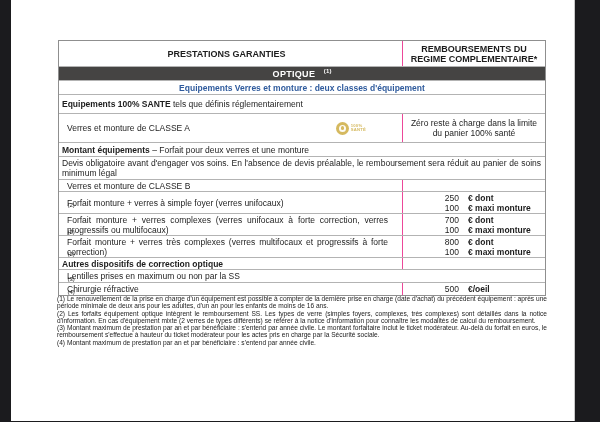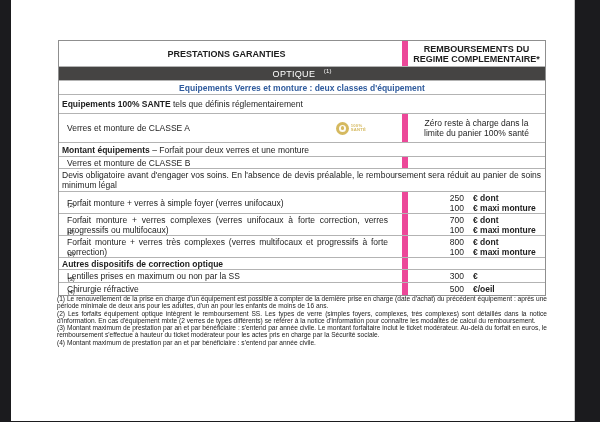--- a/index.html
+++ b/index.html
@@ -14,28 +14,28 @@
   .bottom-line{position:absolute;left:0;bottom:0;width:600px;height:1px;background:#1b1b1e;z-index:6;}
 
   .tbl{
     position:absolute;left:58px;top:40px;width:488px;box-sizing:border-box;
     border:1px solid #8f8f8f;background:#fff;font-size:8.5px;line-height:10px;
   }
   .row{display:flex;border-top:1px solid #b3b3b3;box-sizing:border-box;align-items:stretch;gap:8px;}
   .row:first-child{border-top:none;}
   .cell{box-sizing:border-box;display:flex;flex-direction:column;justify-content:center;}
   .cell-l{flex:1;}
-  .cell-r{width:143px;border-left:6px solid #ec4899;}
+  .cell-r{width:143px;border-left:1px solid #ec4899;}
 
   .r-header{height:25px;}
   .r-header .cell{align-items:center;text-align:center;font-weight:bold;font-size:9px;line-height:10px;}
   .r-header .cell-r{padding:0 5px;}
 
   .r-optique{height:14px;background:#454443;color:#ffffff;justify-content:center;
-    align-items:center;display:flex;font-weight:normal;font-size:9px;letter-spacing:.3px;}
+    align-items:center;display:flex;font-weight:bold;font-size:9px;letter-spacing:.3px;}
   .r-blue{height:14px;display:flex;align-items:center;justify-content:center;
     font-weight:bold;color:#2f5b9d;}
   .r-sante{height:13px;padding:9px 3px;justify-content:center;display:flex;flex-direction:column;}
   .r-classeA{height:29px;}
   .r-classeA .cell-l{flex-direction:row;align-items:center;padding-left:8px;}
   .r-classeA .cell-r{text-align:center;padding:2px 7px;}
   .r-autres{height:14px;padding:0 3px;justify-content:center;display:flex;flex-direction:column;}
   .r-classeB{height:12px;}
   .r-classeB .cell-l{padding-left:8px;}
   .r-devis{height:23px;padding:1px 4px 1px 3px;justify-content:center;display:flex;
@@ -111,27 +111,27 @@
         </span>
       </span>
     </div>
     <div class="cell cell-r">Zéro reste à charge dans la limite du panier 100% santé</div>
   </div>
 
   <div class="row r-autres">
     <div><span class="bold">Montant équipements</span><span> – Forfait pour deux verres et une monture</span></div>
   </div>
 
+  <div class="row r-devis">Devis obligatoire avant d'engager vos soins. En l'absence de devis préalable, le remboursement sera réduit au panier de soins minimum légal</div>
+
   <div class="row r-classeB">
     <div class="cell cell-l">Verres et monture de CLASSE B</div>
     <div class="cell cell-r"></div>
   </div>
 
-  <div class="row r-devis">Devis obligatoire avant d'engager vos soins. En l'absence de devis préalable, le remboursement sera réduit au panier de soins minimum légal</div>
-
   <div class="row r-forfait">
     <div class="cell cell-l">
         <span>Forfait monture + verres à simple foyer (verres unifocaux)</span>
         <sup>(2)</sup>
       </div>
     <div class="cell cell-r">
       <div class="amts">
         <div class="amt">
             <span class="num">250</span>
             <span class="unit">€ dont</span>
@@ -185,28 +185,20 @@
   <div class="row r-dispositifs">
     <div class="cell cell-l">Autres dispositifs de correction optique</div>
     <div class="cell cell-r"></div>
   </div>
 
   <div class="row r-simple">
     <div class="cell cell-l">
         <span>Lentilles prises en maximum ou non par la SS</span>
         <sup>(3)</sup>
       </div>
-    <div class="cell cell-r">
-      <div class="amts">
-        <div class="amt">
-            <span class="num">300</span>
-            <span class="unit">€</span>
-          </div>
-      </div>
-    </div>
   </div>
 
   <div class="row r-simple">
     <div class="cell cell-l">
         <span>Chirurgie réfractive</span>
         <sup>(4)</sup>
       </div>
     <div class="cell cell-r">
       <div class="amts">
         <div class="amt">

